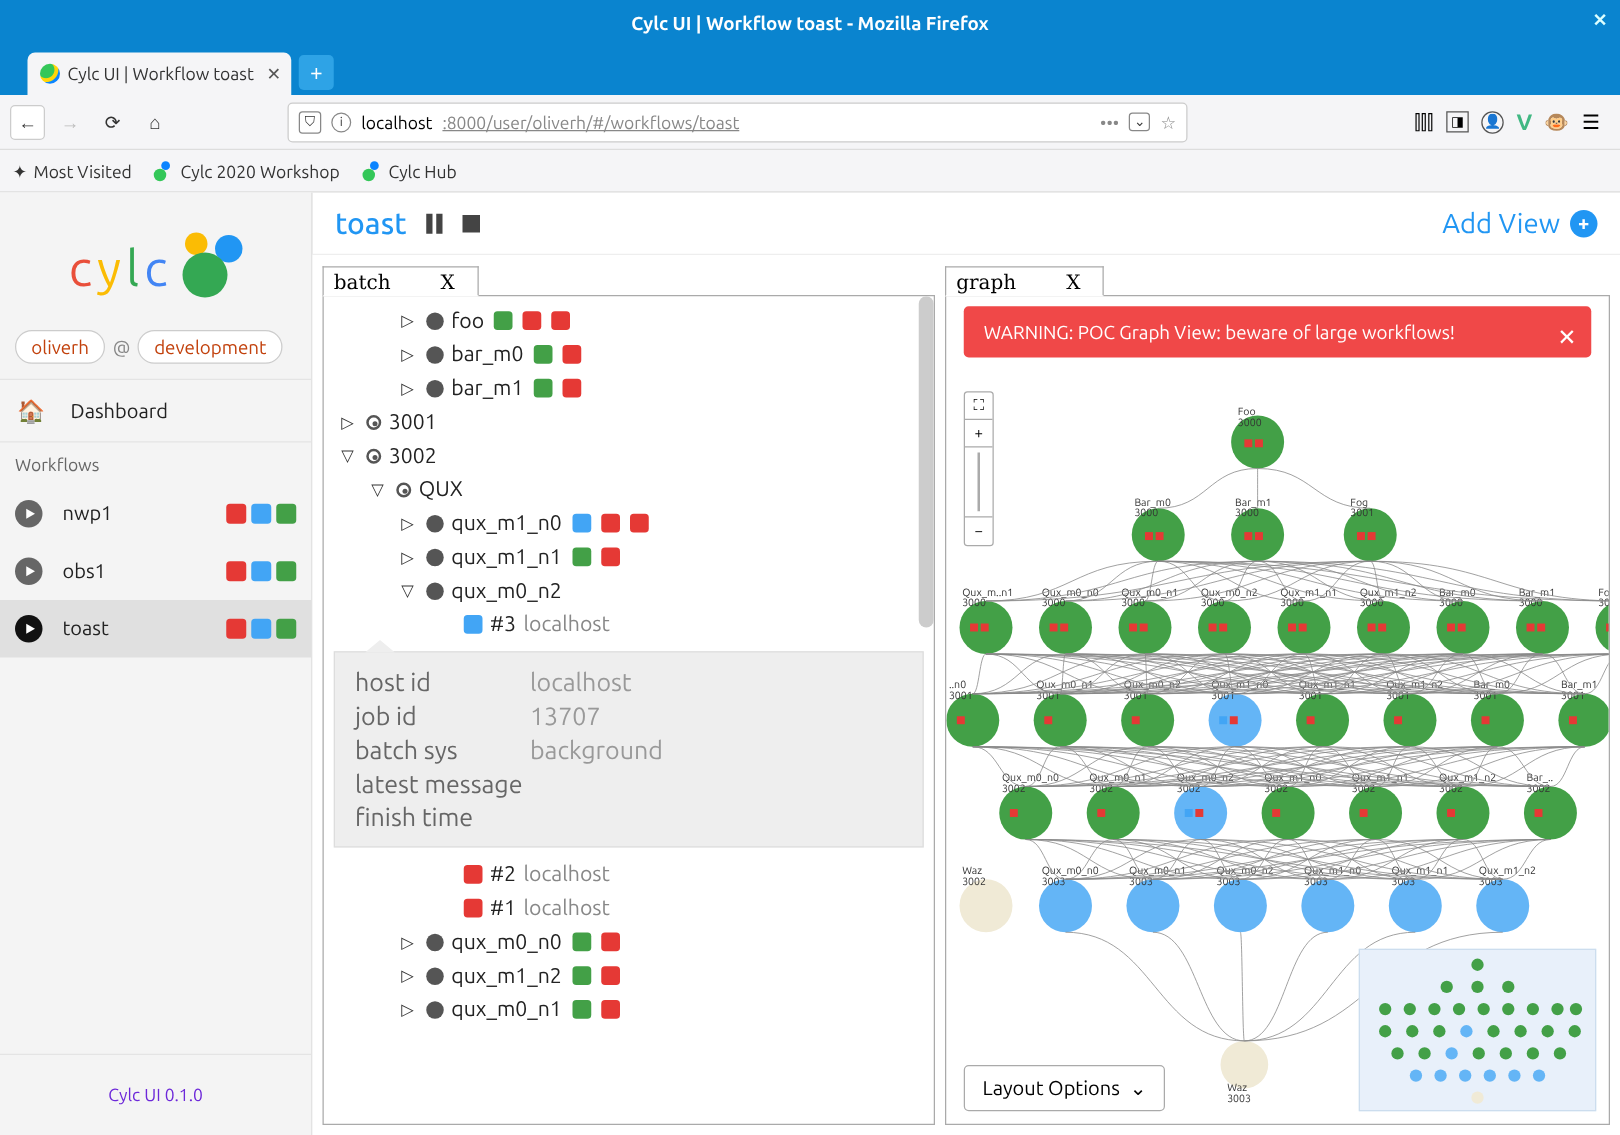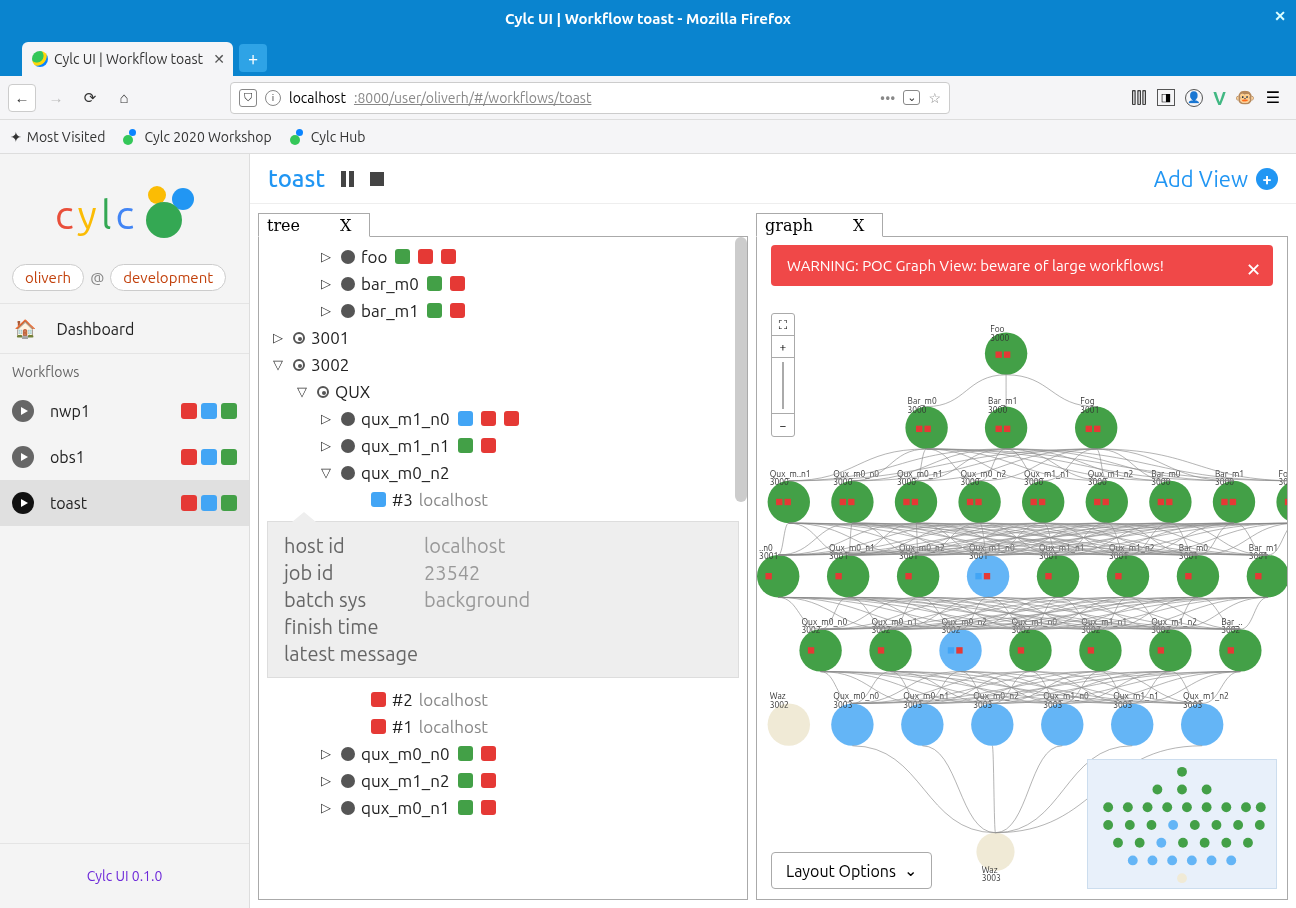--- a/index.html
+++ b/index.html
@@ -251,21 +251,21 @@
       <span class="addview">
         <span>Add View</span>
         <span class="plus-circle">+</span>
       </span>
     </div>
 
     <div class="panels">
 
       <div class="panel tree">
         <div class="panel-tab">
-          <span class="tx">tree</span>
+          <span class="tx">batch</span>
           <span class="px">X</span>
         </div>
         <div class="tree-body">
           <div id="tree-rows">
               <div class="trow ind2">
                 <span class="tri">▷</span>
                 <span class="dot"></span>
                 <span>foo</span>
                 <span class="ssq g"></span>
                 <span class="ssq r"></span>
@@ -326,32 +326,32 @@
                 <span style="color:#888">localhost</span>
               </div>
             </div>
           <div class="detail-box">
             <div class="drow">
                 <span class="dk">host id</span>
                 <span class="dv">localhost</span>
               </div>
             <div class="drow">
                 <span class="dk">job id</span>
-                <span class="dv">23542</span>
+                <span class="dv">13707</span>
               </div>
             <div class="drow">
                 <span class="dk">batch sys</span>
                 <span class="dv">background</span>
               </div>
             <div class="drow">
+                <span class="dk">latest message</span>
+                <span class="dv"></span>
+              </div>
+            <div class="drow">
                 <span class="dk">finish time</span>
-                <span class="dv"></span>
-              </div>
-            <div class="drow">
-                <span class="dk">latest message</span>
                 <span class="dv"></span>
               </div>
           </div>
           <div id="tree-rows-after">
               <div class="trow ind4">
                 <span class="ssq r"></span>
                 <span>#2 </span>
                 <span style="color:#888">localhost</span>
               </div>
               <div class="trow ind4">

